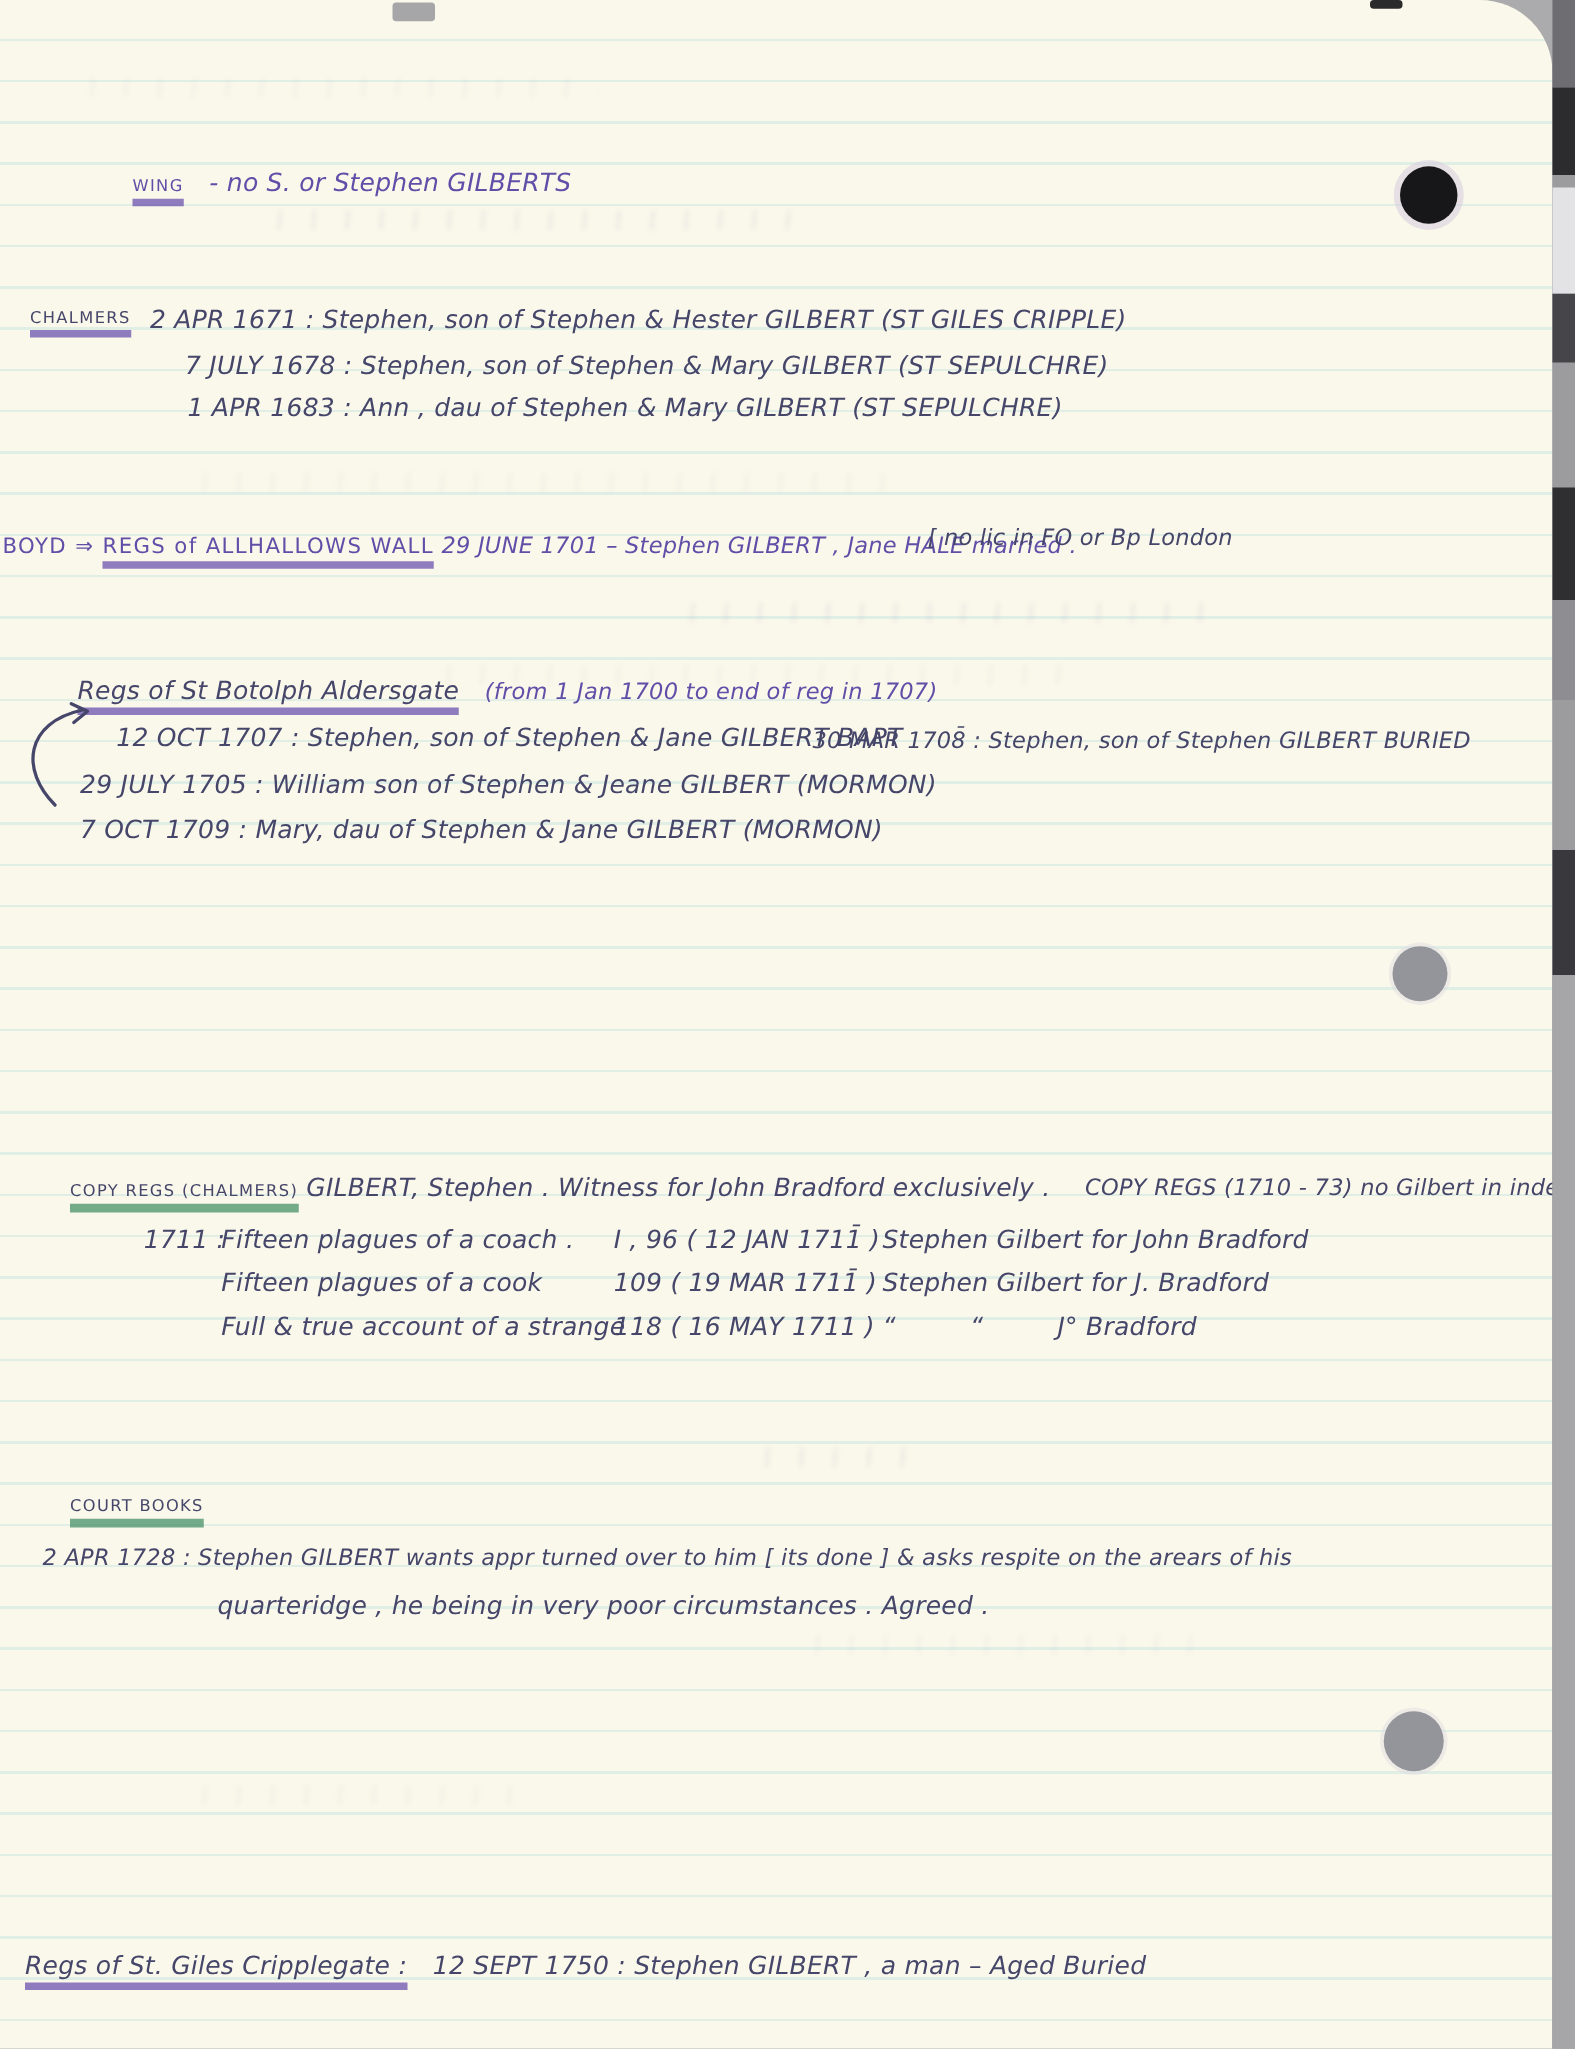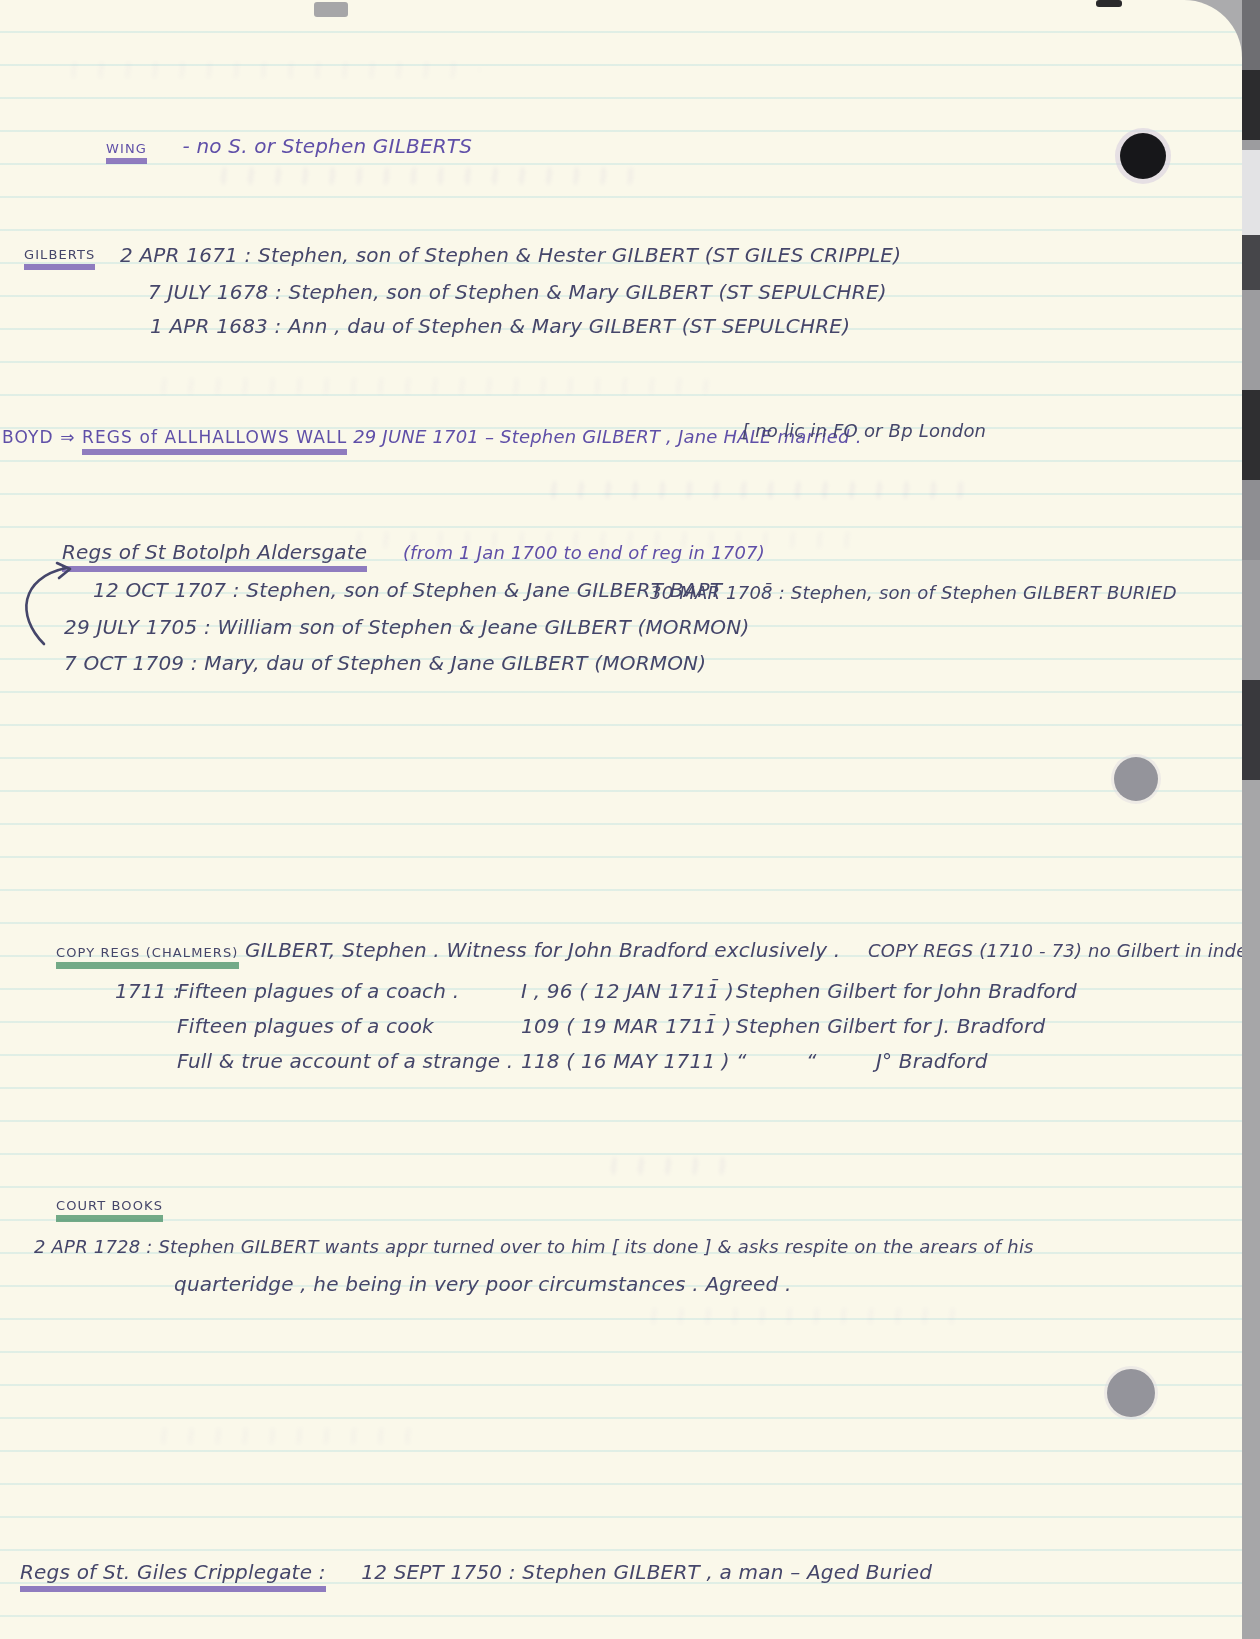--- a/index.html
+++ b/index.html
@@ -14,26 +14,26 @@
             rgba(120,200,212,0.20) 31px, rgba(120,200,212,0.20) 33px); }
 
   .hw { position:absolute; font-family:"DejaVu Sans", sans-serif; font-style:italic;
         font-size:20px; color:var(--ink); white-space:nowrap; letter-spacing:0.2px; }
   .cap { font-style:normal; letter-spacing:1.1px; font-weight:500; font-size:13px; }
   .purple { color:var(--purple); }
   .small { font-size:18px; }
   .tiny  { font-size:17px; }
   .ul-p { border-bottom:6px solid rgba(113,88,178,0.78); padding-bottom:2px; }
   .ul-g { border-bottom:7px solid rgba(62,140,97,0.72); padding-bottom:2px; }
-  .gap-l { margin-left:29px; }
+  .gap-l { margin-left:14px; }
 
   .row span { display:inline-block; vertical-align:baseline; }
   .col-year  { width:62px; }
   .col-title { width:314px; }
-  .col-ref   { width:215px;margin-left:30px; }
+  .col-ref   { width:215px; }
   .col-ditto { width:70px; color:var(--ink); }
   .col-ditto:empty { display:none; }
 
   .ghost { position:absolute; height:16px; border-radius:8px; opacity:0.16; filter:blur(2px);
            background:repeating-linear-gradient(95deg,
              rgba(0,0,0,0) 0 13px, rgba(128,112,182,0.65) 13px 16px,
              rgba(0,0,0,0) 16px 27px); }
   .faint { opacity:0.09; }
 
   .strip { position:absolute; left:1242px; top:0; width:18px; height:1639px; background:#9c9c9f; }
@@ -60,21 +60,21 @@
   <div class="ghost faint" style="left:640px; top:1308px; width:330px;"></div>
   <div class="ghost faint" style="left:150px; top:1428px; width:280px;"></div>
 
   <div class="smudge" style="left:314px; top:2px; width:34px; height:15px;"></div>
 
   <div class="hw purple" style="left:106px; top:134px;">
     <span class="cap ul-p">WING</span>
     <span class="gap-l">- no S. or Stephen GILBERTS</span>
   </div>
 
-  <span class="hw cap ul-p" style="left:24px; top:247px;">GILBERTS</span>
+  <span class="hw cap ul-p" style="left:24px; top:247px;">CHALMERS</span>
   <div class="hw" style="left:120px; top:243px;">2 APR 1671 :  Stephen, son of Stephen &amp; Hester GILBERT  (ST GILES CRIPPLE)</div>
   <div class="hw" style="left:148px; top:280px;">7 JULY 1678 :  Stephen, son of Stephen &amp; Mary GILBERT  (ST SEPULCHRE)</div>
   <div class="hw" style="left:150px; top:314px;">1 APR 1683 :  Ann , dau of Stephen &amp; Mary GILBERT   (ST SEPULCHRE)</div>
 
   <div class="hw purple small" style="left:2px; top:426px;">
     <span class="cap tiny">BOYD ⇒ </span>
     <span class="cap tiny ul-p">REGS of ALLHALLOWS WALL</span>
     <span> 29 JUNE 1701 – Stephen GILBERT , Jane HALE  married .</span>
   </div>
   <div class="hw small" style="left:742px; top:420px;">[ no lic in FO or Bp London</div>

